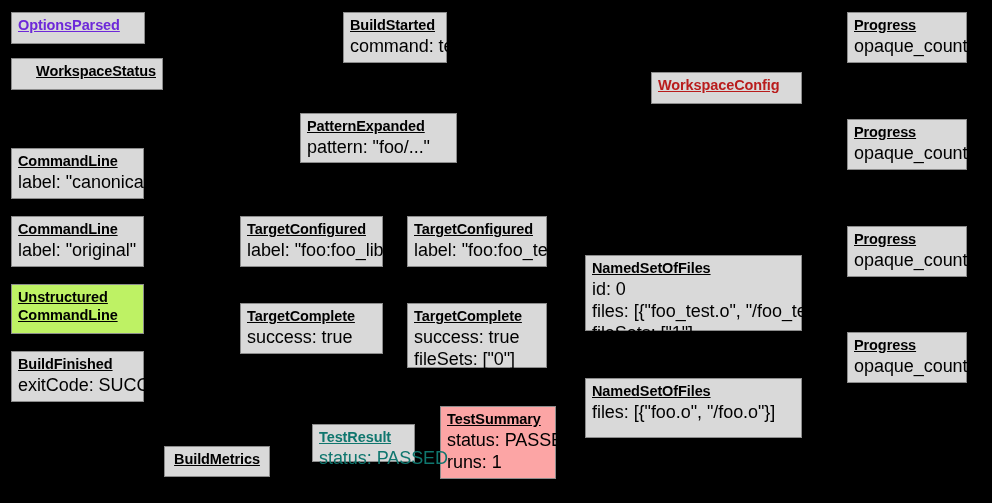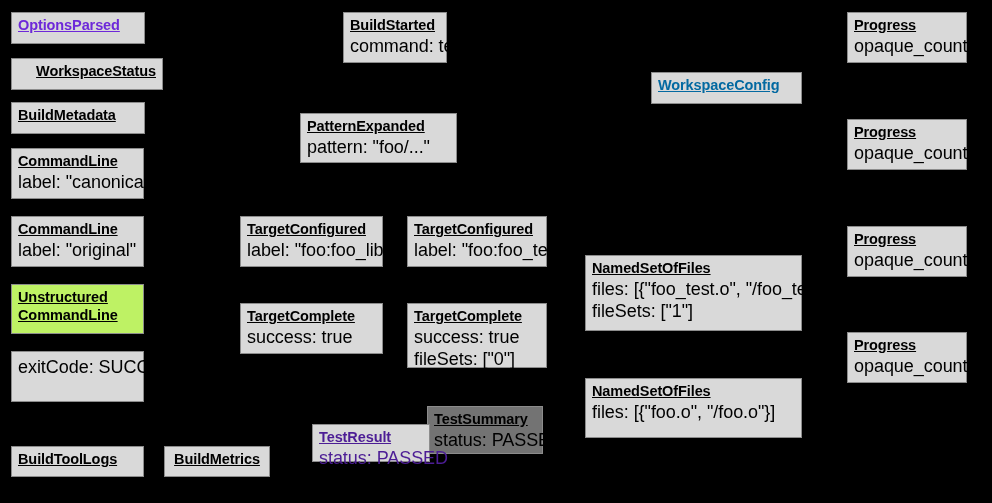--- a/index.html
+++ b/index.html
@@ -60,25 +60,22 @@
     </div>
     <div class="node" style="left: 847px; top: 12px; width: 120px; height: 51px; background: rgb(217, 217, 217); border-color: rgb(140, 140, 140); color: rgb(0, 0, 0);">
       <span class="node-title">Progress</span>
       <span class="node-fields">
         <span class="node-field">opaque_count: 1</span>
       </span>
     </div>
     <div class="node" style="left: 11px; top: 58px; width: 152px; height: 32px; background: rgb(217, 217, 217); border-color: rgb(140, 140, 140); color: rgb(0, 0, 0); text-align: right;">
       <span class="node-title">WorkspaceStatus</span>
     </div>
-    <div class="node" style="left: 651px; top: 72px; width: 151px; height: 32px; background: rgb(217, 217, 217); border-color: rgb(140, 140, 140); color: #0369a1;">
+    <div class="node" style="left: 651px; top: 72px; width: 151px; height: 32px; background: rgb(217, 217, 217); border-color: rgb(140, 140, 140); color: #b91c1c;">
       <span class="node-title">WorkspaceConfig</span>
-    </div>
-    <div class="node" style="left: 11px; top: 102px; width: 134px; height: 32px; background: rgb(217, 217, 217); border-color: rgb(140, 140, 140); color: rgb(0, 0, 0);">
-      <span class="node-title">BuildMetadata</span>
     </div>
     <div class="node" style="left: 300px; top: 113px; width: 157px; height: 50px; background: rgb(217, 217, 217); border-color: rgb(140, 140, 140); color: rgb(0, 0, 0);">
       <span class="node-title">PatternExpanded</span>
       <span class="node-fields">
         <span class="node-field">pattern: "foo/..."</span>
       </span>
     </div>
     <div class="node" style="left: 847px; top: 119px; width: 120px; height: 51px; background: rgb(217, 217, 217); border-color: rgb(140, 140, 140); color: rgb(0, 0, 0);">
       <span class="node-title">Progress</span>
       <span class="node-fields">
@@ -111,20 +108,21 @@
     </div>
     <div class="node" style="left: 847px; top: 226px; width: 120px; height: 51px; background: rgb(217, 217, 217); border-color: rgb(140, 140, 140); color: rgb(0, 0, 0);">
       <span class="node-title">Progress</span>
       <span class="node-fields">
         <span class="node-field">opaque_count: 3</span>
       </span>
     </div>
     <div class="node" style="left: 585px; top: 255px; width: 217px; height: 76px; background: rgb(217, 217, 217); border-color: rgb(140, 140, 140); color: rgb(0, 0, 0);">
       <span class="node-title">NamedSetOfFiles</span>
       <span class="node-fields">
+        <span class="node-field">id: 0</span>
         <span class="node-field">files: [{"foo_test.o", "/foo_test.o"}]</span>
         <span class="node-field">fileSets: ["1"]</span>
       </span>
     </div>
     <div class="node" style="left: 11px; top: 284px; width: 133px; height: 50px; background: #bef264; border-color: rgb(140, 140, 140); color: rgb(0, 0, 0);">
       <span class="node-title">Unstructured
 CommandLine</span>
     </div>
     <div class="node" style="left: 240px; top: 303px; width: 143px; height: 51px; background: rgb(217, 217, 217); border-color: rgb(140, 140, 140); color: rgb(0, 0, 0);">
       <span class="node-title">TargetComplete</span>
@@ -139,42 +137,40 @@
         <span class="node-field">fileSets: ["0"]</span>
       </span>
     </div>
     <div class="node" style="left: 847px; top: 332px; width: 120px; height: 51px; background: rgb(217, 217, 217); border-color: rgb(140, 140, 140); color: rgb(0, 0, 0);">
       <span class="node-title">Progress</span>
       <span class="node-fields">
         <span class="node-field">opaque_count: 4</span>
       </span>
     </div>
     <div class="node" style="left: 11px; top: 351px; width: 133px; height: 51px; background: rgb(217, 217, 217); border-color: rgb(140, 140, 140); color: rgb(0, 0, 0);">
+      <span class="node-title">BuildFinished</span>
       <span class="node-fields">
         <span class="node-field">exitCode: SUCCESS</span>
       </span>
     </div>
     <div class="node" style="left: 585px; top: 378px; width: 217px; height: 60px; background: rgb(217, 217, 217); border-color: rgb(140, 140, 140); color: rgb(0, 0, 0);">
       <span class="node-title">NamedSetOfFiles</span>
       <span class="node-fields">
         <span class="node-field">files: [{"foo.o", "/foo.o"}]</span>
       </span>
     </div>
-    <div class="node" style="left: 427px; top: 406px; width: 116px; height: 48px; background: #737373; border-color: rgb(140, 140, 140); color: rgb(0, 0, 0);">
+    <div class="node" style="left: 440px; top: 406px; width: 116px; height: 73px; background: #fca5a5; border-color: rgb(140, 140, 140); color: rgb(0, 0, 0);">
       <span class="node-title">TestSummary</span>
       <span class="node-fields">
         <span class="node-field">status: PASSED</span>
         <span class="node-field">runs: 1</span>
       </span>
     </div>
-    <div class="node" style="left: 312px; top: 424px; width: 118px; height: 38px; background: rgb(217, 217, 217); border-color: rgb(140, 140, 140); color: #4c1d95;">
+    <div class="node" style="left: 312px; top: 424px; width: 103px; height: 38px; background: rgb(217, 217, 217); border-color: rgb(140, 140, 140); color: #0f766e;">
       <span class="node-title">TestResult</span>
       <span class="node-fields">
         <span class="node-field">status: PASSED</span>
       </span>
-    </div>
-    <div class="node" style="left: 11px; top: 446px; width: 133px; height: 31px; background: rgb(217, 217, 217); border-color: rgb(140, 140, 140); color: rgb(0, 0, 0);">
-      <span class="node-title">BuildToolLogs</span>
     </div>
     <div class="node" style="left: 164px; top: 446px; width: 106px; height: 31px; background: rgb(217, 217, 217); border-color: rgb(140, 140, 140); color: rgb(0, 0, 0); text-align: center;">
       <span class="node-title">BuildMetrics</span>
     </div>
   </div>
 
 </body></html>

